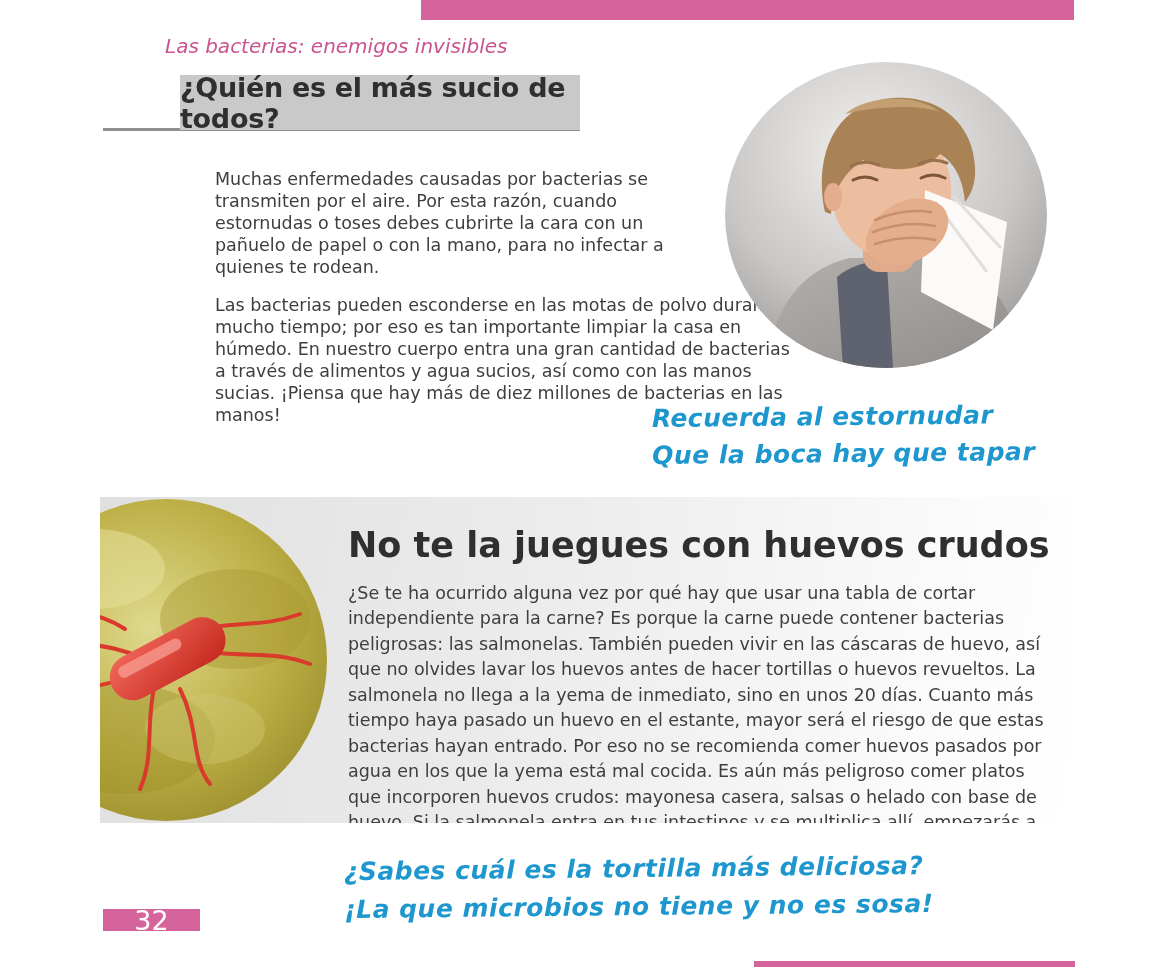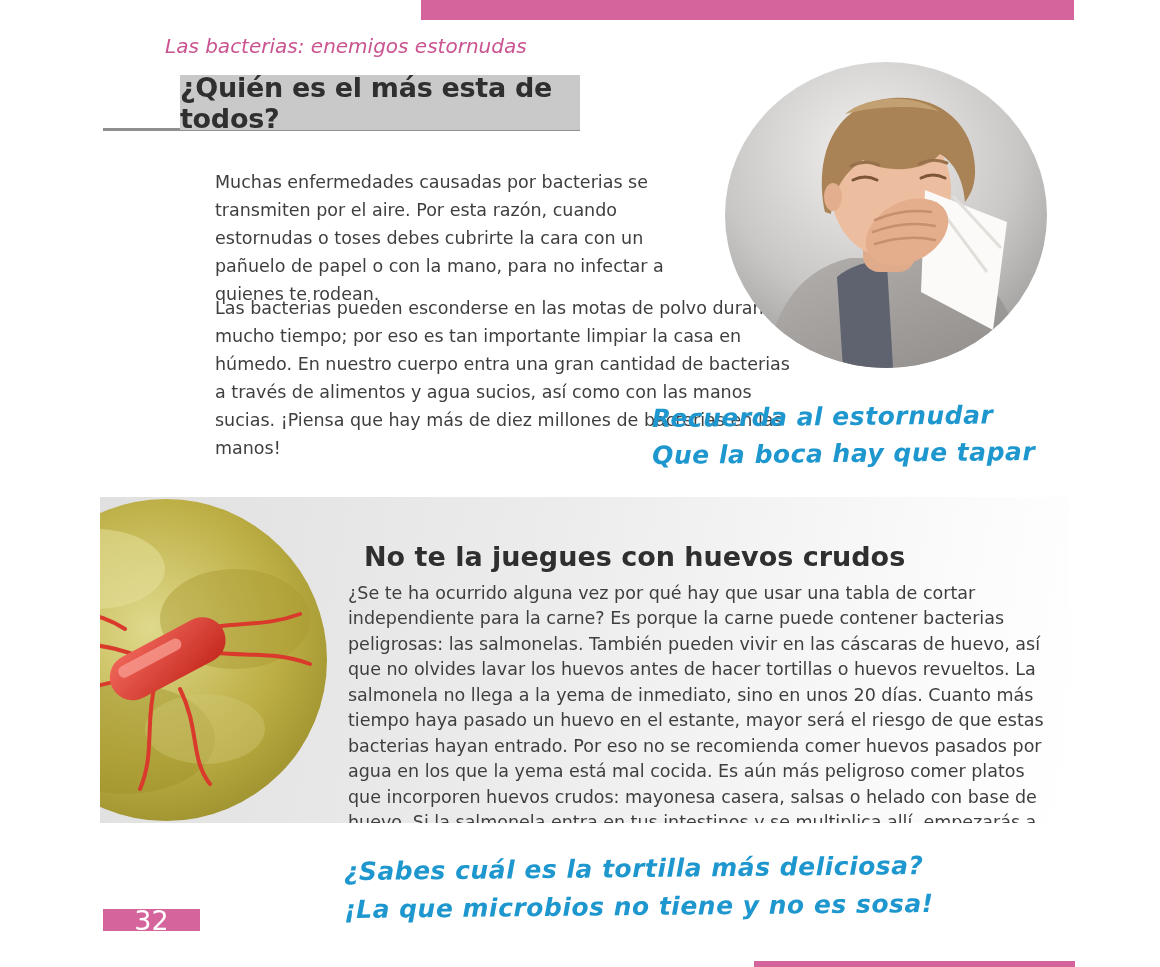--- a/index.html
+++ b/index.html
@@ -8,48 +8,48 @@
     font-family:"DejaVu Sans","Liberation Sans",sans-serif;color:#3e3e3e;
   }
   .abs{position:absolute;}
   .top-bar{left:421px;top:0;width:653px;height:20px;background:#d4649b;}
   .bottom-bar{left:754px;top:961px;width:321px;height:6px;background:#d4649b;}
   .kicker{left:165px;top:34px;font-size:20px;font-style:italic;color:#ca5390;}
   .title-box{left:180px;top:75px;width:400px;height:55px;background:#c9c9c9;
     display:flex;align-items:center;justify-content:center;}
   .title-box h1{margin:0;font-size:27px;font-weight:600;color:#2f2f2f;letter-spacing:-.3px;}
   .title-underline{left:103px;top:128px;width:477px;height:3px;background:#8f8f8f;}
-  .body-text{font-size:17.5px;line-height:28px;color:#3e3e3e;}
+  .body-text{font-size:17.5px;line-height:22px;color:#3e3e3e;}
   .para1{left:215px;top:150px;width:492px;}
   .para2{left:215px;top:276px;width:590px;}
   .photo-circle{left:725px;top:62px;width:322px;height:306px;border-radius:50%;overflow:hidden;}
   .big-number{left:145px;top:400px;width:410px;height:86px;}
   .handwriting{font-style:italic;color:#1e97cf;font-weight:600;letter-spacing:.5px;}
   .note1{left:652px;top:398px;font-size:25px;line-height:37px;transform:rotate(-.6deg);}
   .note2{left:344px;top:850px;font-size:25px;line-height:38px;transform:rotate(-.6deg);}
   .panel{left:100px;top:497px;width:970px;height:326px;overflow:hidden;
     background:linear-gradient(100deg,#e0e0e0 0%,#ececec 45%,#fbfbfb 85%,#ffffff 100%);}
   .salm-circle{left:-95px;top:2px;width:322px;height:322px;}
-  .s2-title{left:248px;top:28px;font-size:27px;font-weight:600;color:#2f2f2f;margin:16px;}
+  .s2-title{left:248px;top:28px;font-size:35px;font-weight:600;color:#2f2f2f;margin:0;}
   .s2-body{left:248px;top:66px;width:700px;font-size:17.5px;line-height:25.5px;}
   .page-number{left:103px;top:909px;width:97px;height:22px;background:#d4649b;
     display:flex;align-items:center;justify-content:center;color:#ffffff;font-size:27px;}
 </style>
 </head>
 <body>
 
 <div class="page">
 
   <div class="abs top-bar"></div>
 
-  <div class="abs kicker">Las bacterias: enemigos estornudas</div>
+  <div class="abs kicker">Las bacterias: enemigos invisibles</div>
 
   <div class="abs title-underline"></div>
   <div class="abs title-box">
-    <h1>¿Quién es el más esta de todos?</h1>
+    <h1>¿Quién es el más sucio de todos?</h1>
   </div>
 
   <p class="abs body-text para1">Muchas enfermedades causadas por bacterias se transmiten por el aire. Por esta razón, cuando estornudas o toses debes cubrirte la cara con un pañuelo de papel o con la mano, para no infectar a quienes te rodean.</p>
   <p class="abs body-text para2">Las bacterias pueden esconderse en las motas de polvo durante mucho tiempo; por eso es tan importante limpiar la casa en húmedo. En nuestro cuerpo entra una gran cantidad de bacterias a través de alimentos y agua sucios, así como con las manos sucias. ¡Piensa que hay más de diez millones de bacterias en las manos!</p>
 
   <div class="abs photo-circle">
     <svg width="322" height="306" viewBox="0 0 322 306">
       <defs>
         <radialGradient id="bgGray" cx="45%" cy="30%" r="85%">
           <stop offset="0%" stop-color="#f2f1f0"></stop>

